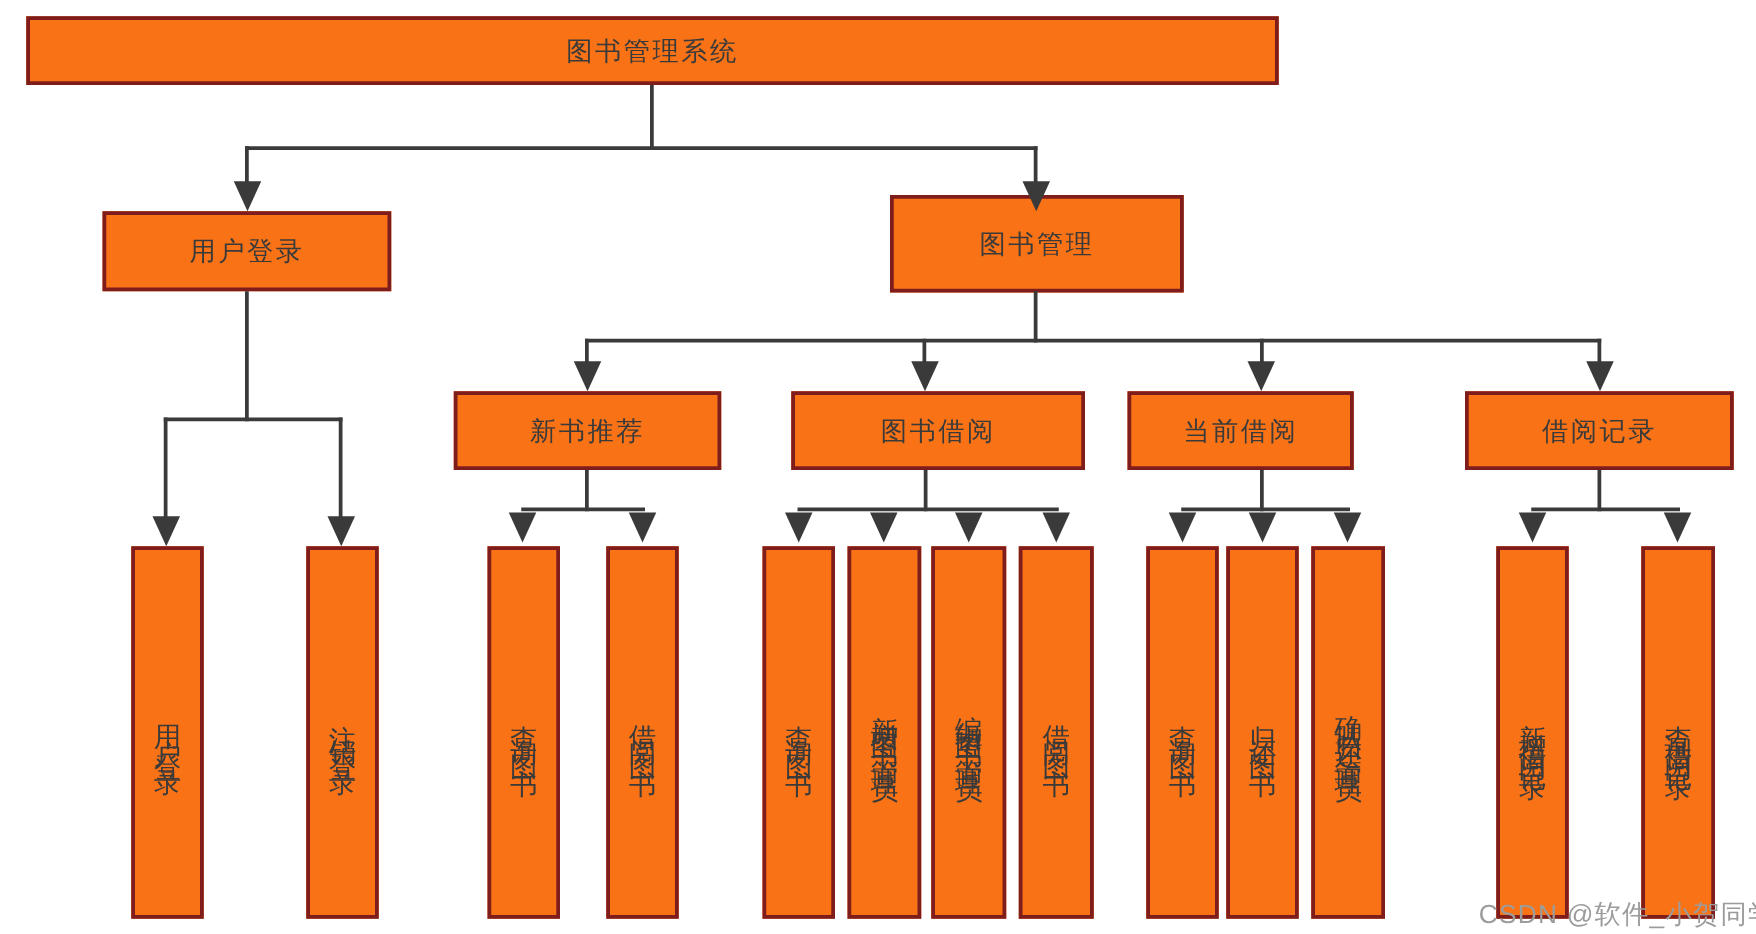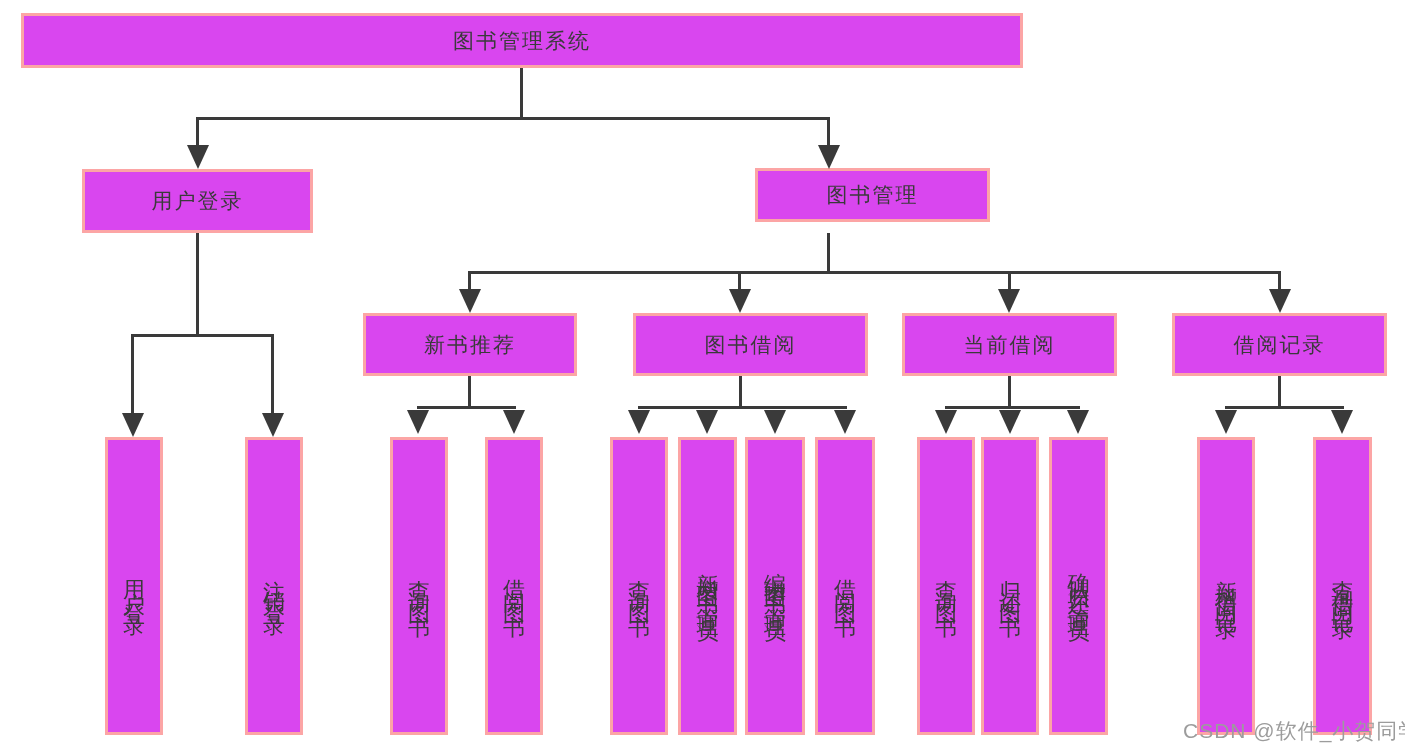--- a/index.html
+++ b/index.html
@@ -11,39 +11,39 @@
   .canvas {
     position: relative;
     width: 1405px;
     height: 747px;
     background: #ffffff;
     overflow: hidden;
   }
   .box {
     position: absolute;
     box-sizing: border-box;
-    border: 3px solid #fca5a5;
-    background: #d946ef;
+    border: 3px solid #7f1d1d;
+    background: #f97316;
     display: flex;
     align-items: center;
     justify-content: center;
     color: #3a3a3a;
   }
   .h-label {
     font-size: 21px;
     letter-spacing: 2px;
     white-space: nowrap;
   }
   .root-box   { left: 21px;  top: 13px;  width: 1002px; height: 55px; }
   .l2a        { left: 82px;  top: 169px; width: 231px;  height: 64px; }
-  .l2b        { left: 712px; top: 168px; width: 235px;  height: 54px; margin-left: 43px; }
+  .l2b        { left: 712px; top: 156px; width: 235px;  height: 78px; }
   .l3         { top: 313px;  height: 63px; }
   .l3a { left: 363px;  width: 214px; }
   .l3b { left: 633px;  width: 235px; }
-  .l3c { left: 902px;  width: 215px; }
+  .l3c { left: 902px;  width: 181px; }
   .l3d { left: 1172px; width: 215px; }
 
   .leaf {
     top: 437px;
     height: 298px;
     writing-mode: vertical-rl;
     text-orientation: mixed;
   }
   .leaf .leaf-label {
     font-size: 22px;

